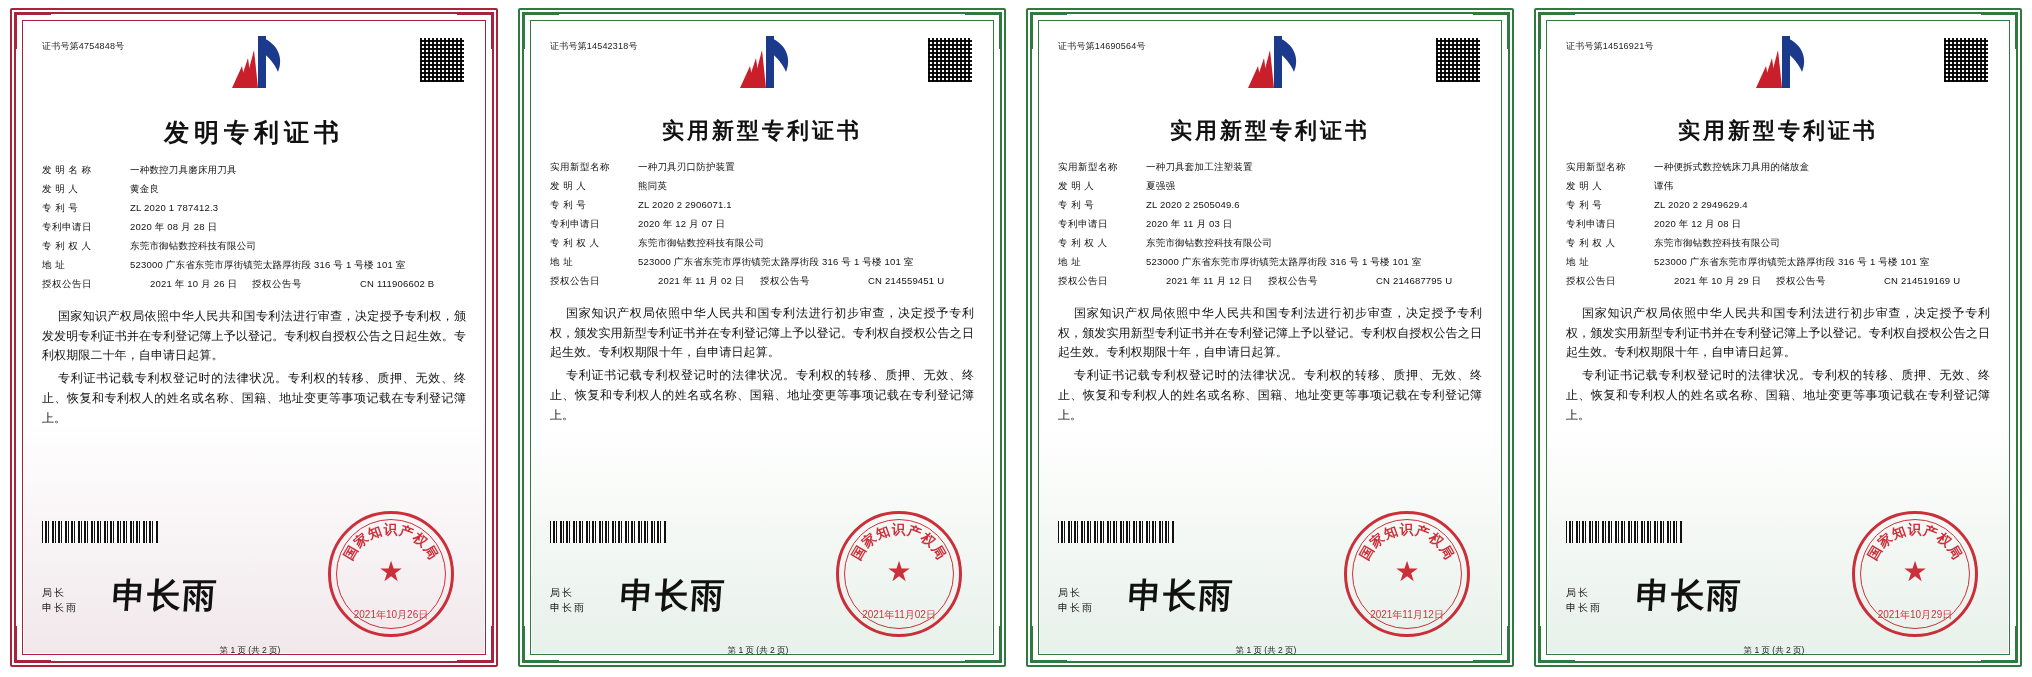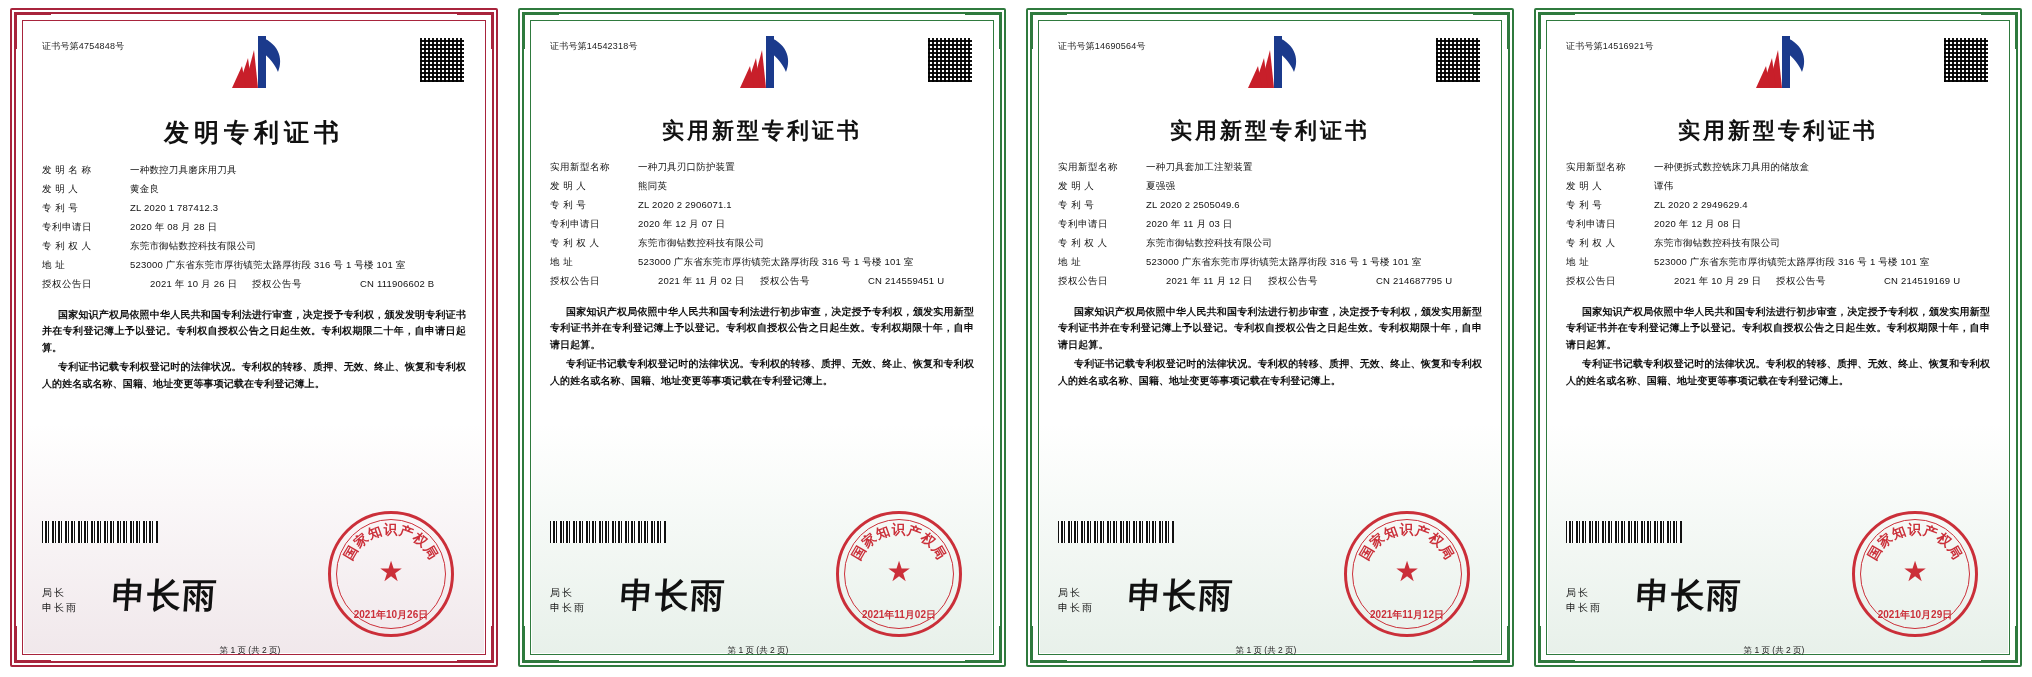--- a/index.html
+++ b/index.html
@@ -145,26 +145,25 @@
     display: flex;
     align-items: flex-start;
     gap: 36px;
   }
   .frow.split .half.first { flex: 0 0 210px; }
   .frow.split .half.second { flex: 1 1 auto; }
   .frow.split .flabel { width: 72px; flex-basis: 72px; }
 
   .body-text {
     margin-top: 18px;
-    font-size: 10px;
+    font-size: 12px;
     line-height: 1.65;
     color: #111;
     text-align: justify;
     letter-spacing: 0.1px;
-    font-weight: bold;
   }
   .body-text p { margin: 0 0 3px 0; text-indent: 16px; }
 
   .barcode {
     position: absolute;
     left: 34px;
     bottom: 128px;
     width: 116px;
     height: 22px;
     background:
@@ -232,21 +231,21 @@
     font-weight: bold;
     fill: #c81f2a;
     letter-spacing: 1px;
   }
   .seal .datestamp {
     position: absolute;
     left: 50%;
     bottom: 12px;
     transform: translateX(-50%);
     font-size: 10px;
-    font-weight: bold;
+    font-weight: normal;
     white-space: nowrap;
     color: #c81f2a;
   }
 
   .page-num {
     position: absolute;
     left: 0; right: 8px;
     bottom: 14px;
     text-align: center;
     font-size: 8.5px;

